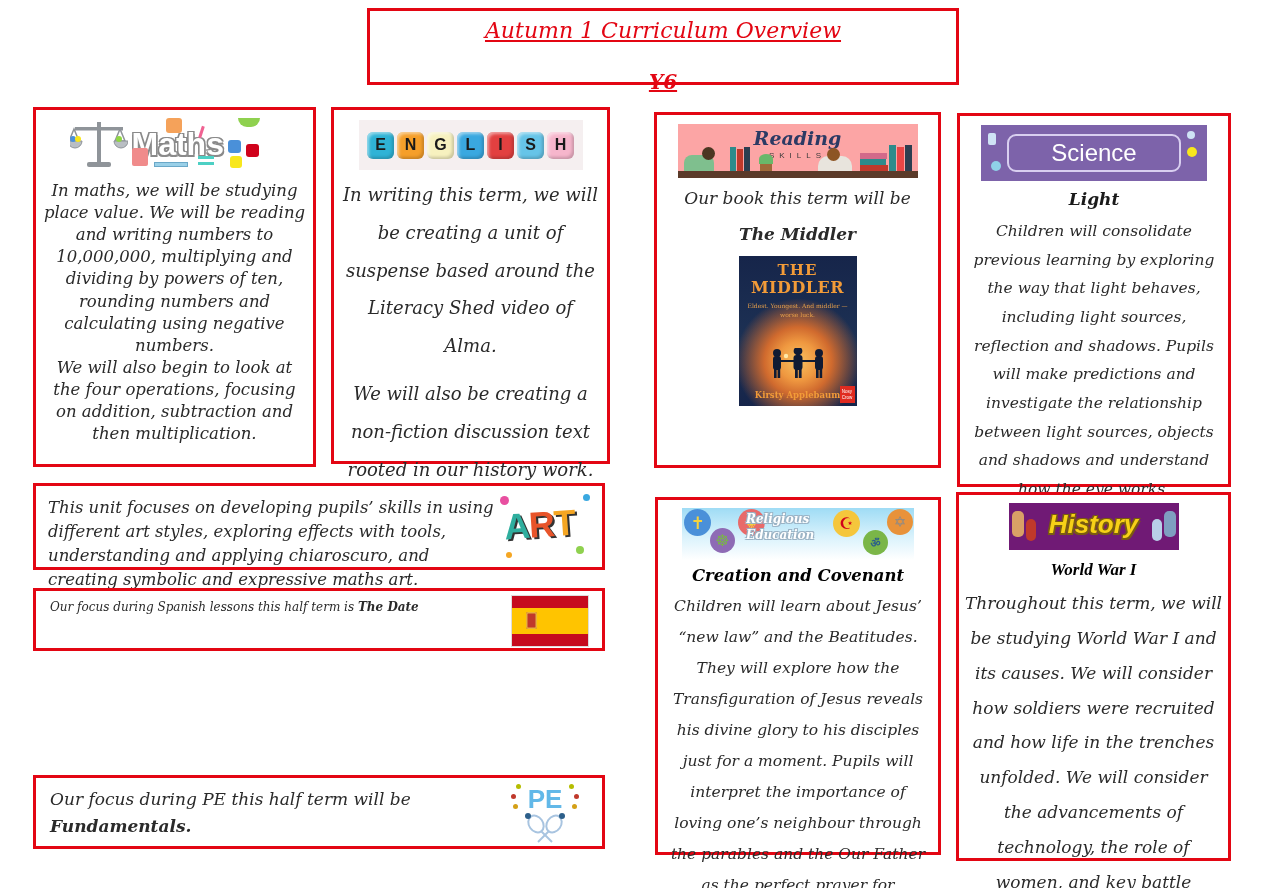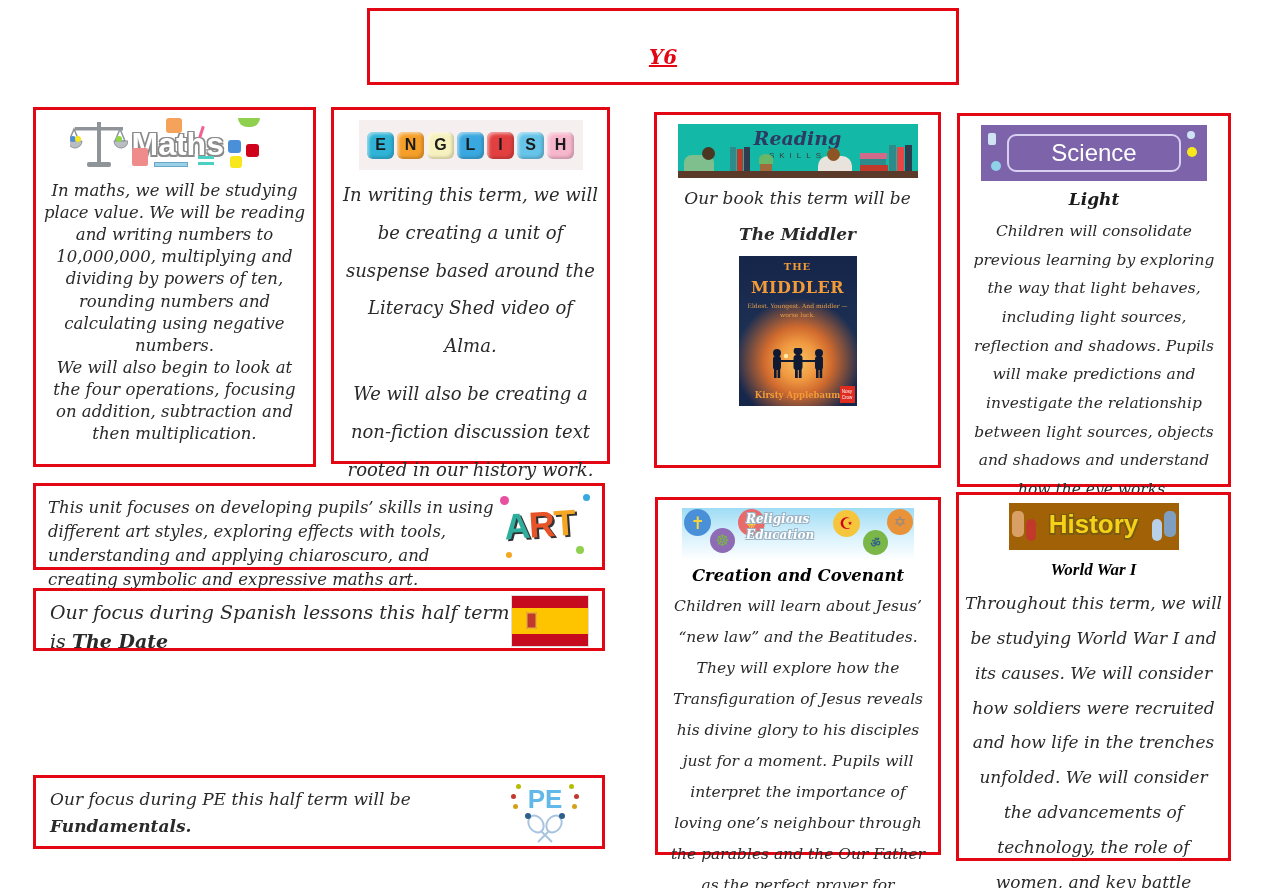--- a/index.html
+++ b/index.html
@@ -25,32 +25,32 @@
   .english-box { left:331px; top:107px; width:279px; height:357px; }
   .english-header { width:224px; height:50px; margin:10px auto 4px auto; background:#f5eff0; display:flex; align-items:center; justify-content:center; gap:3px; }
   .bead { width:27px; height:27px; border-radius:6px; display:flex; align-items:center; justify-content:center;
      font-family:"Liberation Sans",sans-serif; font-weight:bold; font-size:16px; color:#1a1a1a; box-shadow:inset -2px -2px 3px rgba(0,0,0,.18), inset 2px 2px 3px rgba(255,255,255,.5); }
   .bead0{background:#2fb3d6;} .bead1{background:#f59f2a;} .bead2{background:#f7f1bf;} .bead3{background:#3aa8e0;} .bead4{background:#e24040;} .bead5{background:#66c4e8;} .bead6{background:#f6b6cc;}
   .english-body { width:256px; margin:6px auto 0 auto; font-size:18px; line-height:2.1; text-align:center; }
   .english-body p + p { margin-top:10px; }
 
   
   .reading-box { left:654px; top:112px; width:287px; height:356px; }
-  .reading-header { position:relative; width:240px; height:54px; margin:9px auto 4px auto; background:#14b8a6; overflow:hidden; }
+  .reading-header { position:relative; width:240px; height:54px; margin:9px auto 4px auto; background:#fca5a5; overflow:hidden; }
   .reading-title { position:absolute; left:0; right:0; top:3px; text-align:center; font-style:italic; font-weight:bold; font-size:19px; color:#2c3a64; }
   .reading-sub { position:absolute; left:0; right:0; top:27px; text-align:center; font-family:"Liberation Sans",sans-serif; font-size:8px; letter-spacing:5px; color:#3a3a3a; }
   .shelf { position:absolute; left:0; right:0; bottom:0; height:7px; background:#5b3a29; }
   .book { position:absolute; bottom:7px; }
   .reading-lines { text-align:center; font-size:17px; }
   .reading-line1 { margin-top:10px; }
   .reading-book-title { margin-top:16px; font-weight:bold; font-style:italic; }
   .reading-author { margin-top:18px; font-weight:bold; font-style:italic; }
   .cover { position:relative; width:118px; height:150px; margin:12px auto 0 auto;
      background: radial-gradient(circle at 50% 70%, #f8c261 0%, #ef9840 16%, #d06a2e 28%, rgba(27,44,77,0) 52%), linear-gradient(180deg,#16254a 0%, #1d3154 55%, #16254a 100%); }
-  .cover-the { position:absolute; top:5px; left:0; right:0; text-align:center; color:#f29b38; font-weight:bold; font-size:10px; letter-spacing:1px; }
+  .cover-the { position:absolute; top:5px; left:0; right:0; text-align:center; color:#f29b38; font-weight:bold; font-size:15px; letter-spacing:1px; }
   .cover-middler { position:absolute; top:22px; left:0; right:0; text-align:center; color:#f29b38; font-weight:bold; font-size:16px; letter-spacing:.5px; }
   .cover-tagline { position:absolute; top:45px; left:0; right:0; text-align:center; color:#e8a04a; font-size:6px; line-height:1.5; }
   .cover-author { position:absolute; bottom:6px; left:0; right:0; text-align:center; color:#f29b38; font-weight:bold; font-size:8.5px; }
   .cover-pub { position:absolute; right:2px; bottom:3px; width:15px; height:17px; background:#e02b20; color:#fff; font-family:"Liberation Sans",sans-serif; font-size:4.5px; line-height:1.3; text-align:center; padding-top:3px; }
   .cover-kids { position:absolute; bottom:24px; left:0; right:0; text-align:center; }
 
   
   .science-box { left:957px; top:113px; width:274px; height:374px; }
   .science-header { position:relative; width:226px; height:56px; margin:9px auto 4px auto; background:#7d63aa; overflow:hidden; }
   .science-plate { position:absolute; left:26px; right:26px; top:9px; bottom:9px; border:2px solid #d9cff0; border-radius:9px; display:flex; align-items:center; justify-content:center; }
@@ -63,21 +63,21 @@
   .art-box { left:33px; top:483px; width:572px; height:87px; }
   .art-body { position:absolute; left:12px; top:10px; width:452px; font-size:16.5px; line-height:1.45; }
   .art-logo { position:absolute; right:8px; top:6px; width:96px; height:70px; }
   .art-word { position:absolute; left:6px; top:12px; font-family:"Liberation Sans",sans-serif; font-weight:bold; font-size:36px; letter-spacing:-1px; transform:rotate(-4deg); }
   .art-word span { text-shadow:2px 2px 0 #333; }
   .art-a{color:#2fae9e;} .art-r{color:#e8542a;} .art-t{color:#f5a623;}
   .splat { position:absolute; border-radius:50%; }
 
   
   .spanish-box { left:33px; top:588px; width:572px; height:63px; }
-  .spanish-body { position:absolute; left:14px; top:7px; width:468px; font-size:19px; line-height:1.55; }
+  .spanish-body { position:absolute; left:14px; top:7px; width:468px; font-size:12px; line-height:1.55; }
   .flag { position:absolute; right:14px; top:5px; width:76px; height:50px; box-shadow:0 0 0 1px #ddd; }
   .flag .r1{height:12px;background:#c60b1e;} .flag .y{position:relative;height:26px;background:#ffc400;} .flag .r2{height:12px;background:#c60b1e;}
   .emblem { position:absolute; left:14px; top:4px; width:11px; height:17px; background:#c0392b; border-radius:2px; box-shadow:inset 0 0 0 1.5px #e8b23a; }
 
   
   .rshe-box { left:33px; top:663px; width:572px; height:98px; }
   .rshe-body { position:absolute; left:12px; top:8px; width:444px; font-size:17px; line-height:1.55; }
   .rshe-logo { position:absolute; right:8px; top:24px; width:112px; height:42px; background:#c9a3d4; }
   .rshe-word { position:absolute; left:0; right:0; top:8px; text-align:center; font-family:"Liberation Sans",sans-serif; font-weight:bold; font-size:19px; color:#f4effa; text-shadow:1px 1px 0 #9a6cb0; }
   .rshe-dot { position:absolute; border-radius:50%; }
@@ -93,37 +93,37 @@
   .re-box { left:655px; top:497px; width:286px; height:358px; }
   .re-header { position:relative; width:232px; height:52px; margin:8px auto 4px auto; background:linear-gradient(180deg,#9fdcf5 0%, #d9f2fc 55%, #ffffff 100%); overflow:hidden; }
   .re-title { position:absolute; left:64px; top:3px; width:110px; text-align:left; font-style:italic; font-weight:bold; font-size:12px; line-height:1.35; color:#ffffff;
      text-shadow:-1px -1px 0 #9ab2c4, 1px -1px 0 #9ab2c4, -1px 1px 0 #9ab2c4, 1px 1px 0 #9ab2c4; }
   .sym { position:absolute; border-radius:50%; display:flex; align-items:center; justify-content:center; font-family:"DejaVu Sans",sans-serif; }
   .re-sub { text-align:center; font-weight:bold; font-style:italic; font-size:16.5px; margin-top:6px; }
   .re-body { width:262px; margin:6px auto 0 auto; font-size:15.5px; line-height:2.0; text-align:center; }
 
   
   .history-box { left:956px; top:492px; width:275px; height:369px; }
-  .history-header { position:relative; width:170px; height:47px; margin:8px auto 4px auto; background:#a16207; overflow:hidden; }
+  .history-header { position:relative; width:170px; height:47px; margin:8px auto 4px auto; background:#701a75; overflow:hidden;font-style:italic; }
   .history-word { position:absolute; left:0; right:0; top:6px; text-align:center; font-family:"Liberation Sans",sans-serif; font-weight:bold; font-size:26px; color:#f7d117;
      text-shadow:-1.5px -1.5px 0 #7a5c10, 1.5px -1.5px 0 #7a5c10, -1.5px 1.5px 0 #7a5c10, 1.5px 1.5px 0 #7a5c10; }
   .hist-fig { position:absolute; border-radius:50%; }
   .history-sub { text-align:center; font-weight:bold; font-style:italic; font-size:17px; margin-top:10px;font-family:Liberation Serif, serif; }
   .history-body { width:258px; margin:6px auto 0 auto; font-size:17px; line-height:2.05; text-align:center; }
 
   .bold { font-weight:bold; }
   .ital { font-style:italic; }
 </style>
 </head>
 <body>
 
 <div class="page">
 
   <div class="rbox title-box">
-    <br>
+    <div class="title-line1">Autumn 1 Curriculum Overview</div><br>
     <span class="title-line2">Y6</span>
   </div>
 
   <div class="rbox maths-box">
     <div class="maths-header">
       <svg width="58" height="52" viewBox="0 0 58 52">
         <rect x="27" y="4" width="4" height="40" fill="#8f9499"></rect>
         <rect x="17" y="44" width="24" height="5" rx="2" fill="#8f9499"></rect>
         <rect x="5" y="9" width="48" height="3.5" fill="#8f9499"></rect>
         <path d="M4 11 L-1 23 L9 23 Z" fill="none" stroke="#8f9499" stroke-width="1.5"></path>

